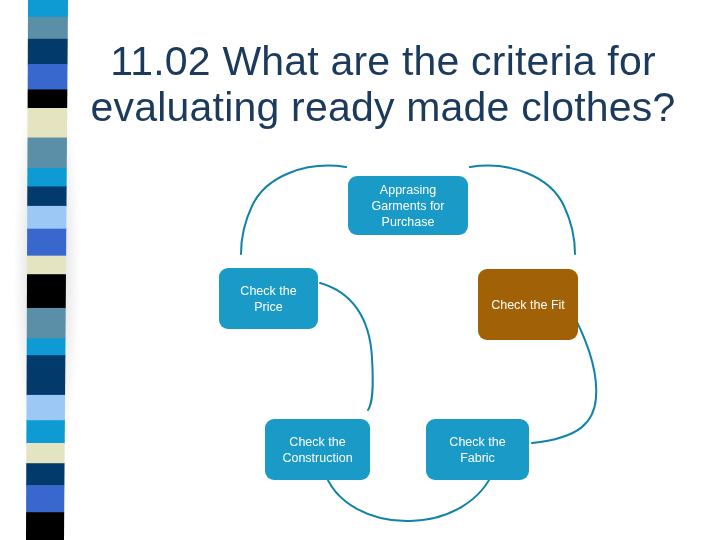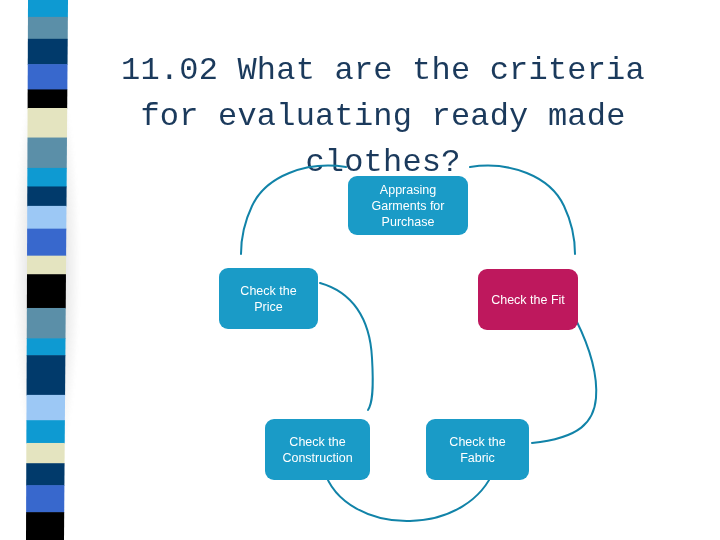--- a/index.html
+++ b/index.html
@@ -41,25 +41,25 @@
     left: 0;
     top: 0;
     width: 92px;
     height: 540px;
   }
 
   
   #title {
     position: absolute;
     left: 88px;
-    top: 48px;
+    top: 38px;
     width: 590px;
     color: #1b3a5c;
-    font-family: Liberation Mono, monospace;
-    font-size: 32px;
+    font-family: Liberation Sans, sans-serif;
+    font-size: 41px;
     line-height: 46px;
     text-align: center;
     letter-spacing: 0.2px;
   }
 
   
   #diagram {
     position: absolute;
     left: 0;
     top: 0;
@@ -151,21 +151,21 @@
     <div id="node-layer">
         <div class="node" style="left: 348px; top: 164px; width: 120px; height: 59px; background: rgb(26, 155, 199); color: rgb(255, 255, 255);">
           <span class="node-label">Apprasing
 Garments for
 Purchase</span>
         </div>
         <div class="node" style="left: 219px; top: 256px; width: 99px; height: 61px; background: rgb(26, 155, 199); color: rgb(255, 255, 255);">
           <span class="node-label">Check the
 Price</span>
         </div>
-        <div class="node" style="left: 478px; top: 257px; width: 100px; height: 61px; background: #be185d; color: rgb(255, 255, 255);">
+        <div class="node" style="left: 478px; top: 257px; width: 100px; height: 71px; background: #a16207; color: rgb(255, 255, 255);">
           <span class="node-label">Check the Fit</span>
         </div>
         <div class="node" style="left: 265px; top: 407px; width: 105px; height: 61px; background: rgb(26, 155, 199); color: rgb(255, 255, 255);">
           <span class="node-label">Check the
 Construction</span>
         </div>
         <div class="node" style="left: 426px; top: 407px; width: 103px; height: 61px; background: rgb(26, 155, 199); color: rgb(255, 255, 255);">
           <span class="node-label">Check the
 Fabric</span>
         </div>

